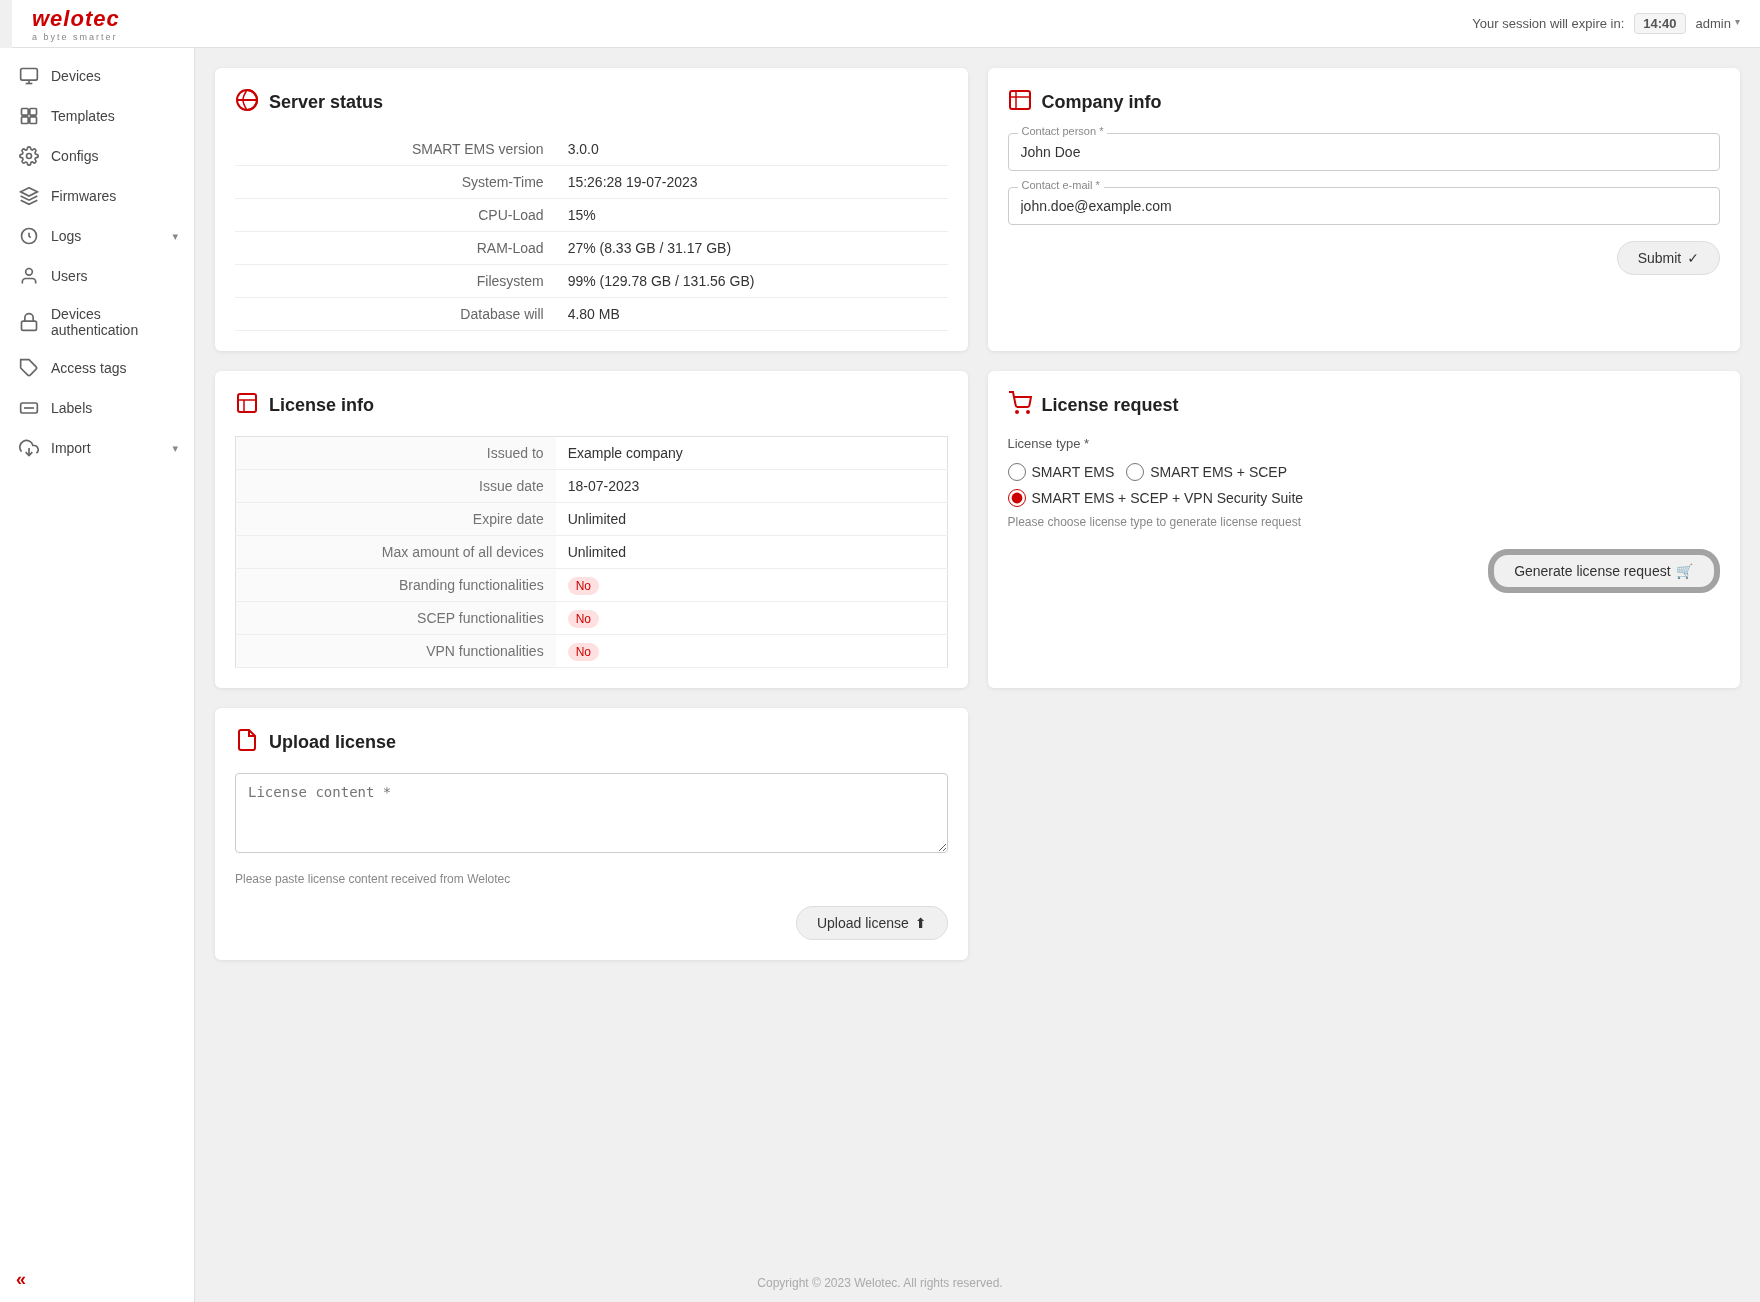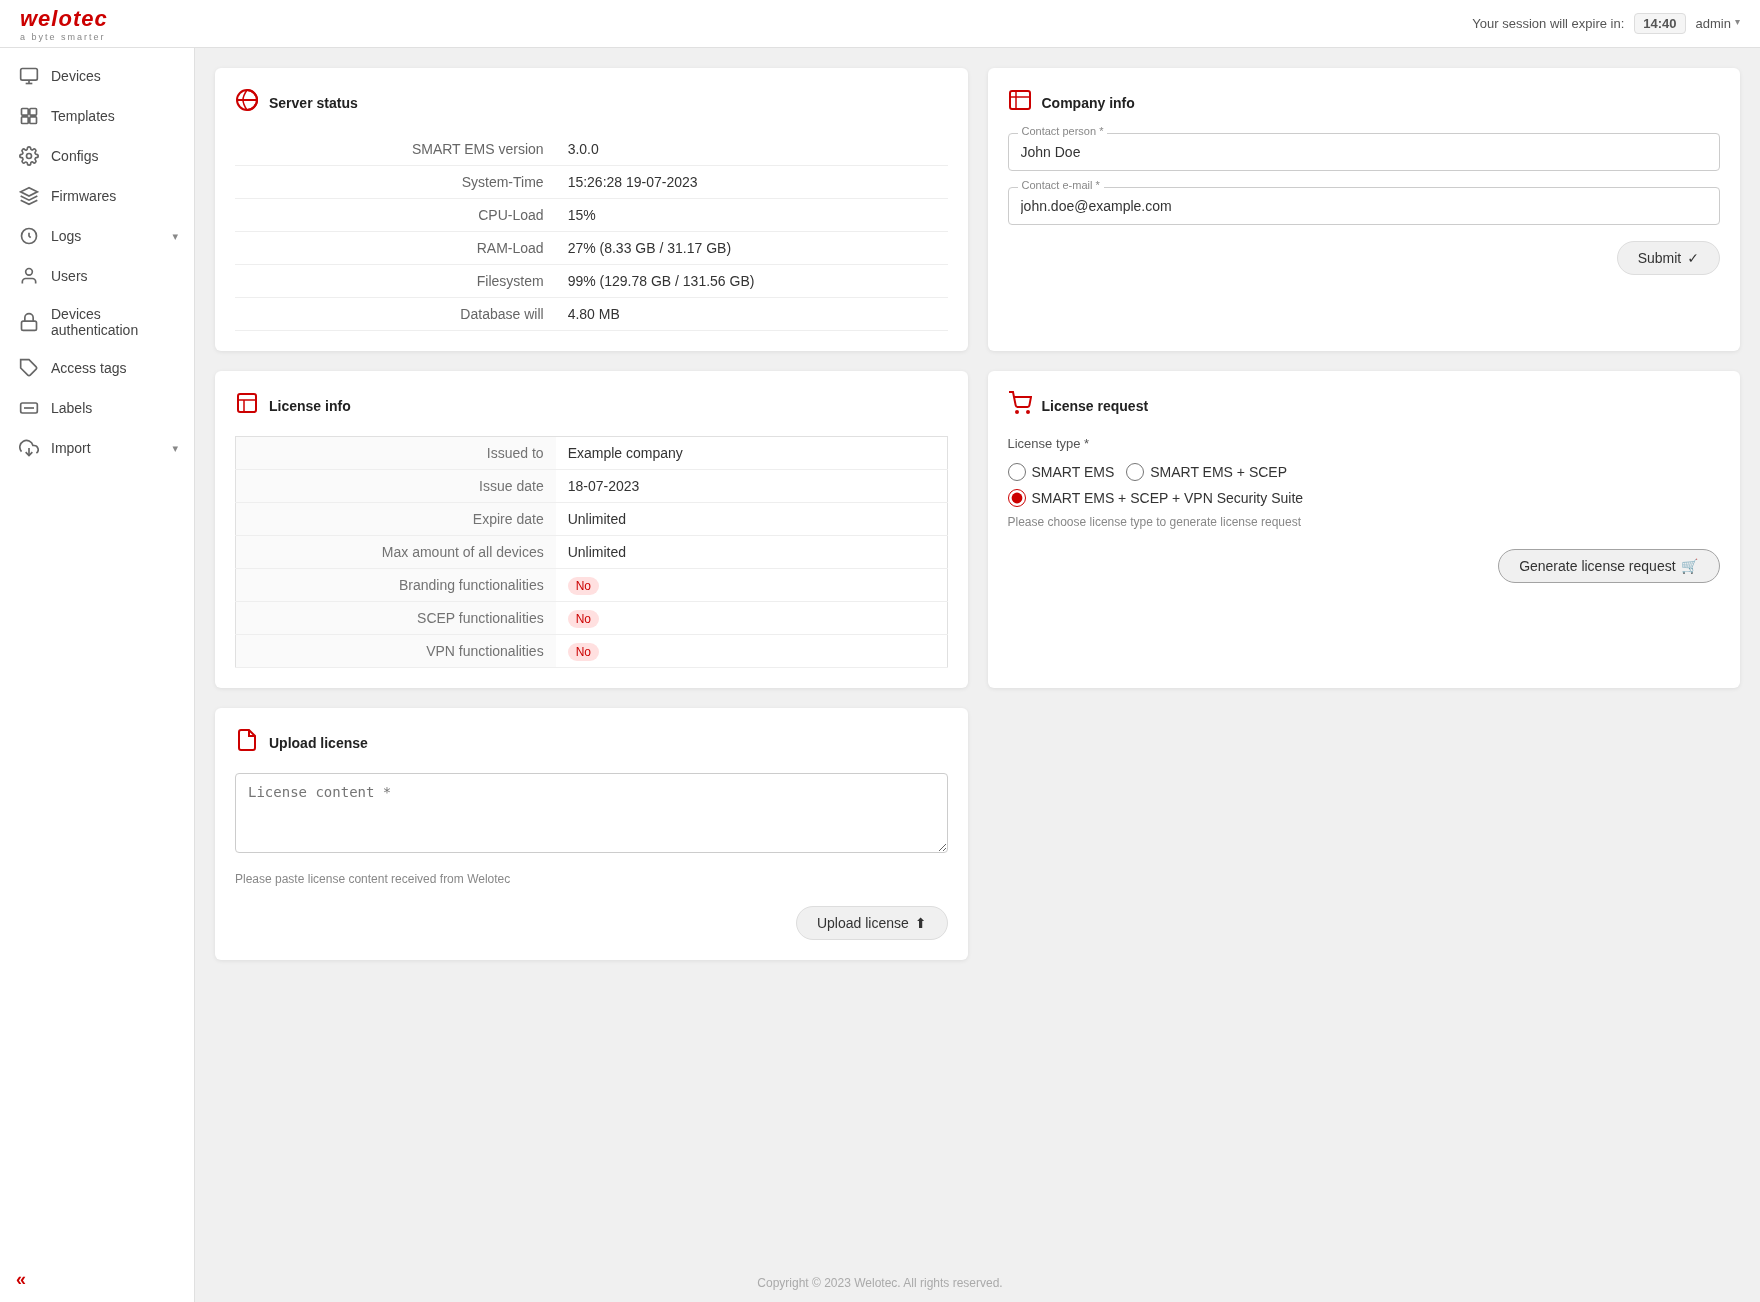--- a/index.html
+++ b/index.html
@@ -7,21 +7,21 @@
 
     
     .top-header {
       background: #fff;
       height: 48px;
       display: flex;
       align-items: center;
       justify-content: space-between;
       padding: 0 20px;
       border-bottom: 1px solid #e0e0e0;
-      position: fixed; top: 0; left: 0; right: 0; z-index: 100;
+      position: fixed; top: 0; left: 12px; right: 0; z-index: 100;
     }
     .logo { display: flex; flex-direction: column; }
     .logo-text { color: #cc0000; font-size: 22px; font-weight: bold; letter-spacing: 1px; font-style: italic; }
     .logo-sub { color: #888; font-size: 9px; letter-spacing: 2px; }
     .session-info { display: flex; align-items: center; gap: 10px; font-size: 13px; color: #555; }
     .session-time { background: #f5f5f5; border: 1px solid #ddd; padding: 2px 8px; border-radius: 4px; font-weight: bold; }
     .admin-btn { display: flex; align-items: flex-start; gap: 4px; cursor: pointer; font-weight: 500; }
     .chevron-down { font-size: 10px; color: #888; }
 
     
@@ -81,21 +81,21 @@
     .card {
       background: #fff;
       border-radius: 6px;
       box-shadow: 0 1px 4px rgba(0,0,0,0.08);
       padding: 20px;
     }
     .card-title {
       display: flex;
       align-items: center;
       gap: 10px;
-      font-size: 14px;
+      font-size: 18px;
       font-weight: 600;
       margin-bottom: 16px;
       color: #222;
     }
     .card-icon { font-size: 20px; }
 
     
     .status-table { width: 100%; border-collapse: collapse; }
     .status-table tr { border-bottom: 1px solid #eee; }
     .status-table td { padding: 8px 12px; }
@@ -153,21 +153,21 @@
     .radio-group { display: flex; flex-wrap: wrap; gap: 12px; margin-bottom: 8px; }
     .radio-option { display: flex; align-items: center; gap: 6px; cursor: pointer; font-size: 14px; }
     .radio-input { accent-color: #cc0000; width: 18px; height: 18px; cursor: pointer; }
     .license-note { font-size: 12px; color: #888; margin-top: 8px; margin-bottom: 20px; }
     .gen-btn {
       display: flex;
       align-items: center;
       gap: 6px;
       margin-left: auto;
       background: #f0f0f0;
-      border: 1px solid #a3a3a3;
+      border: 6px solid #a3a3a3;
       border-radius: 20px;
       padding: 8px 20px;
       cursor: pointer;
       font-size: 14px;
       color: #333;
       font-weight: 500;
     }
 
     
     .license-textarea {

